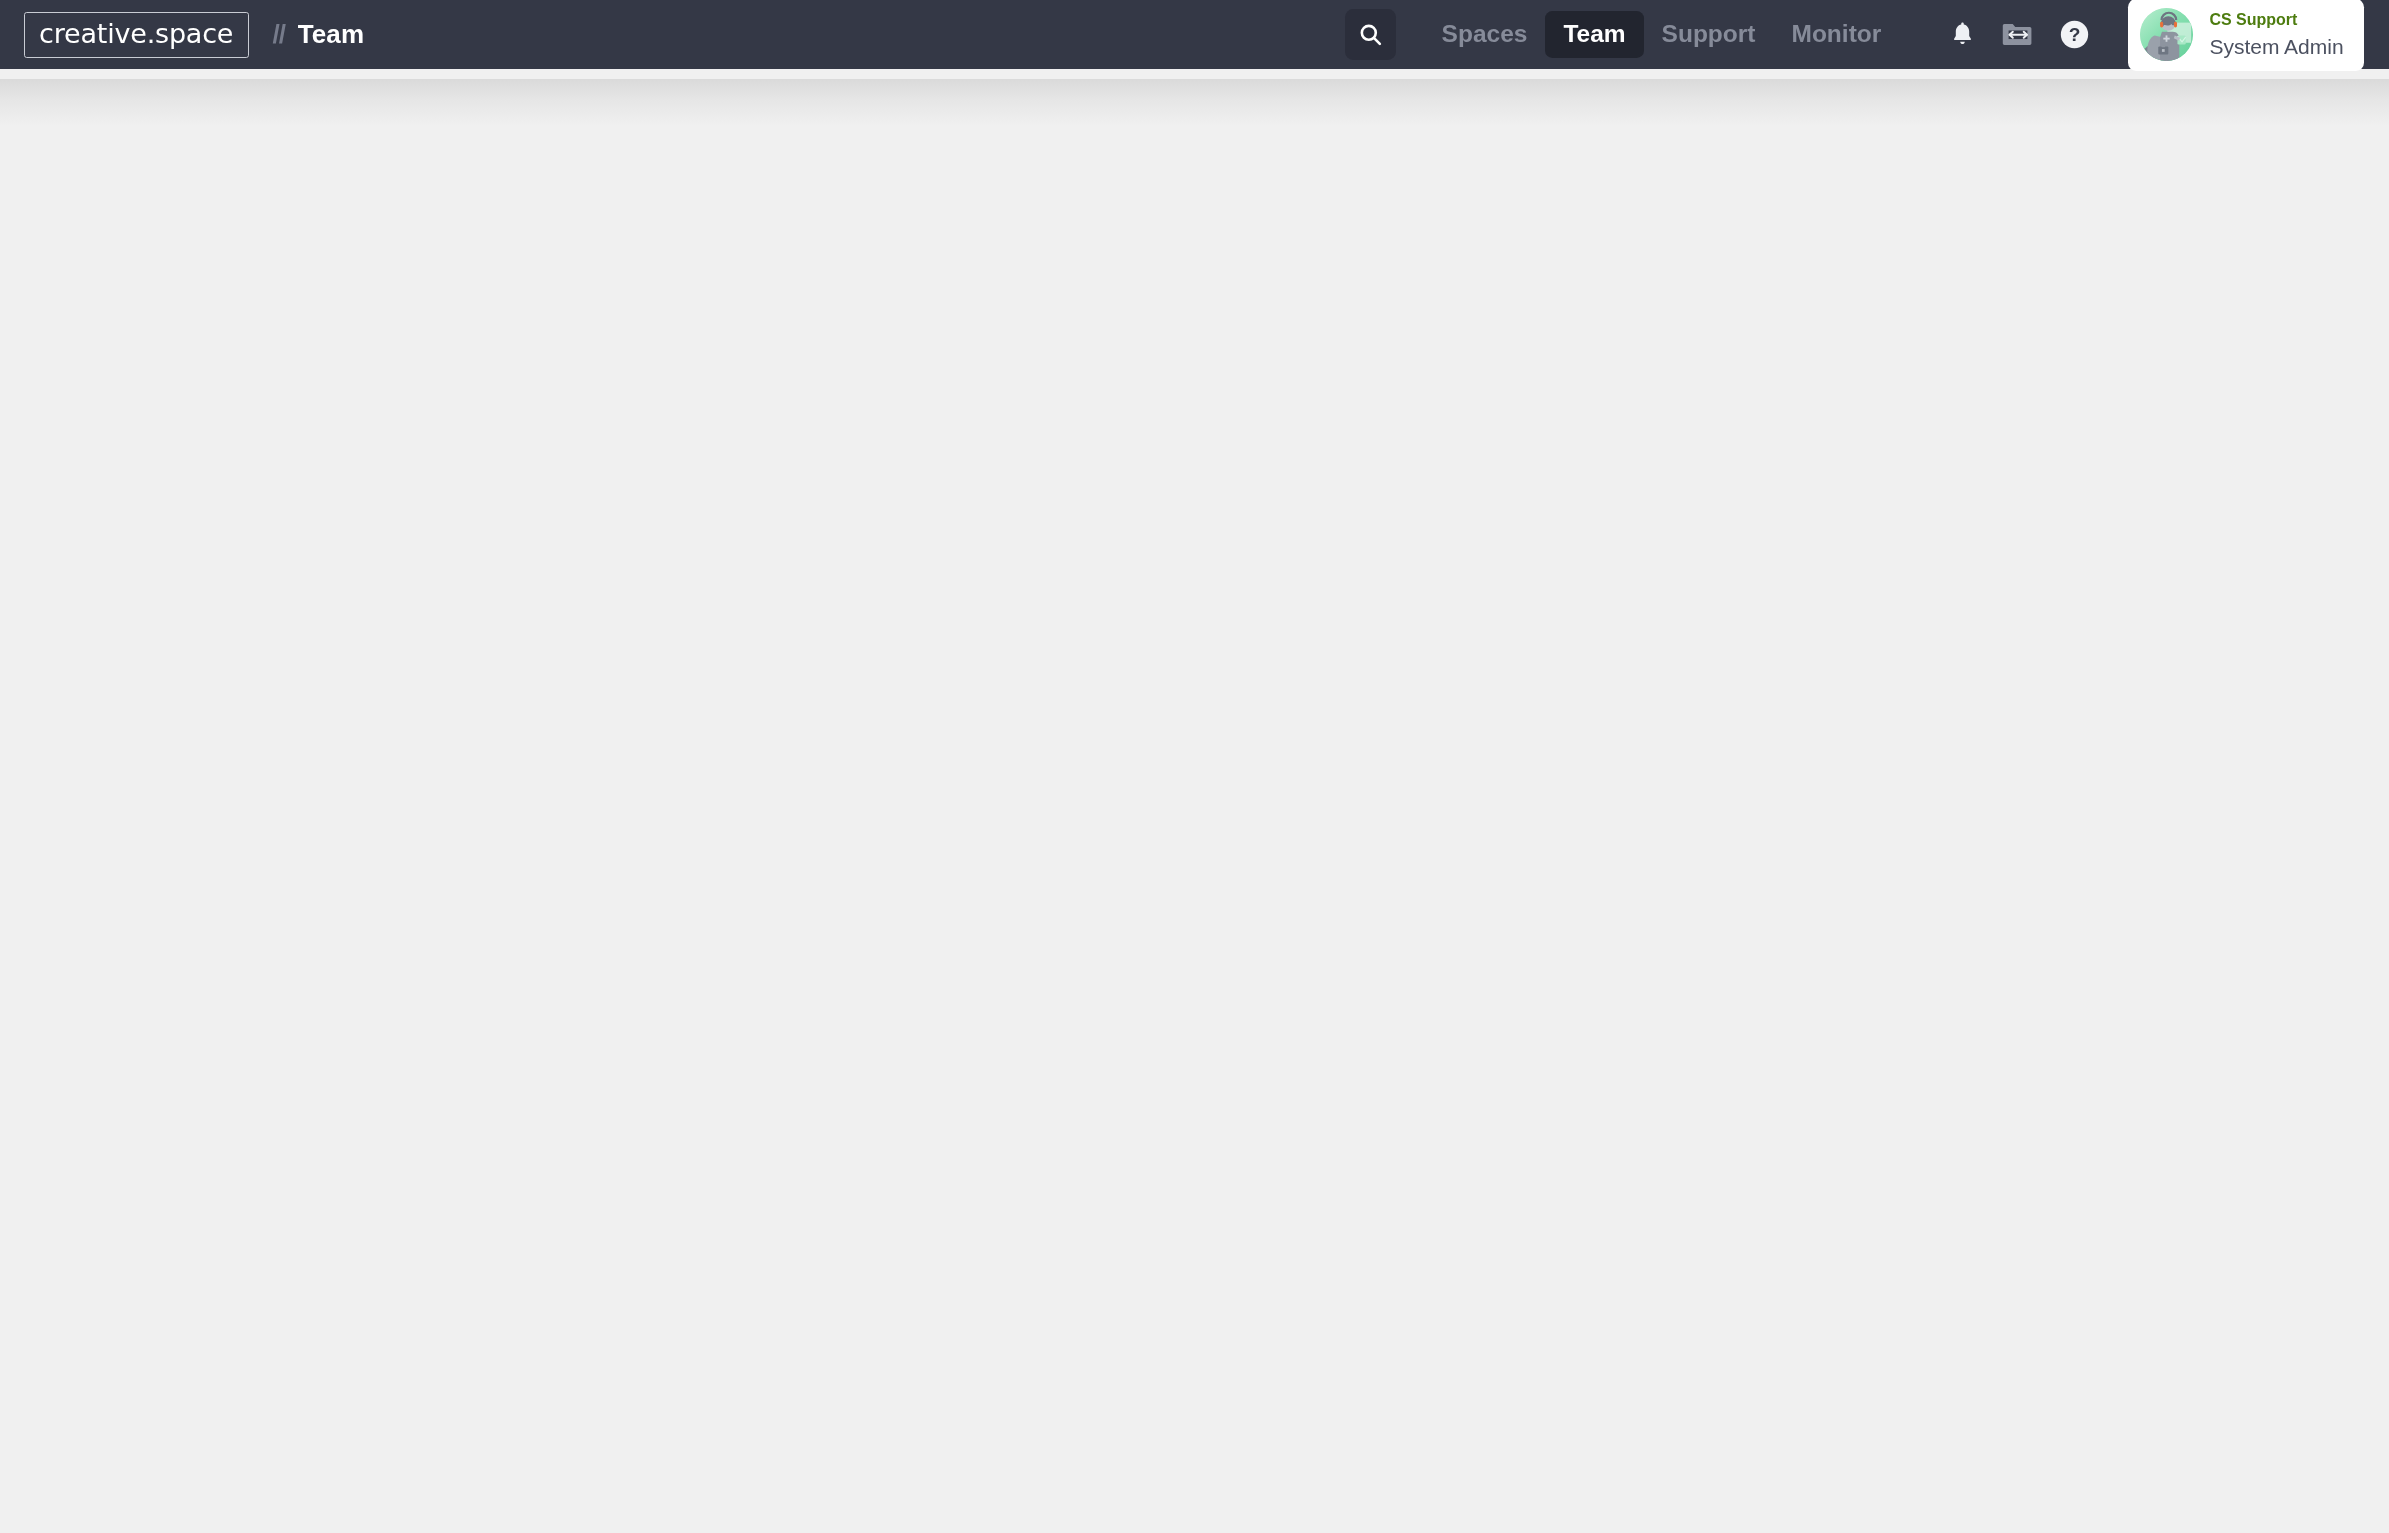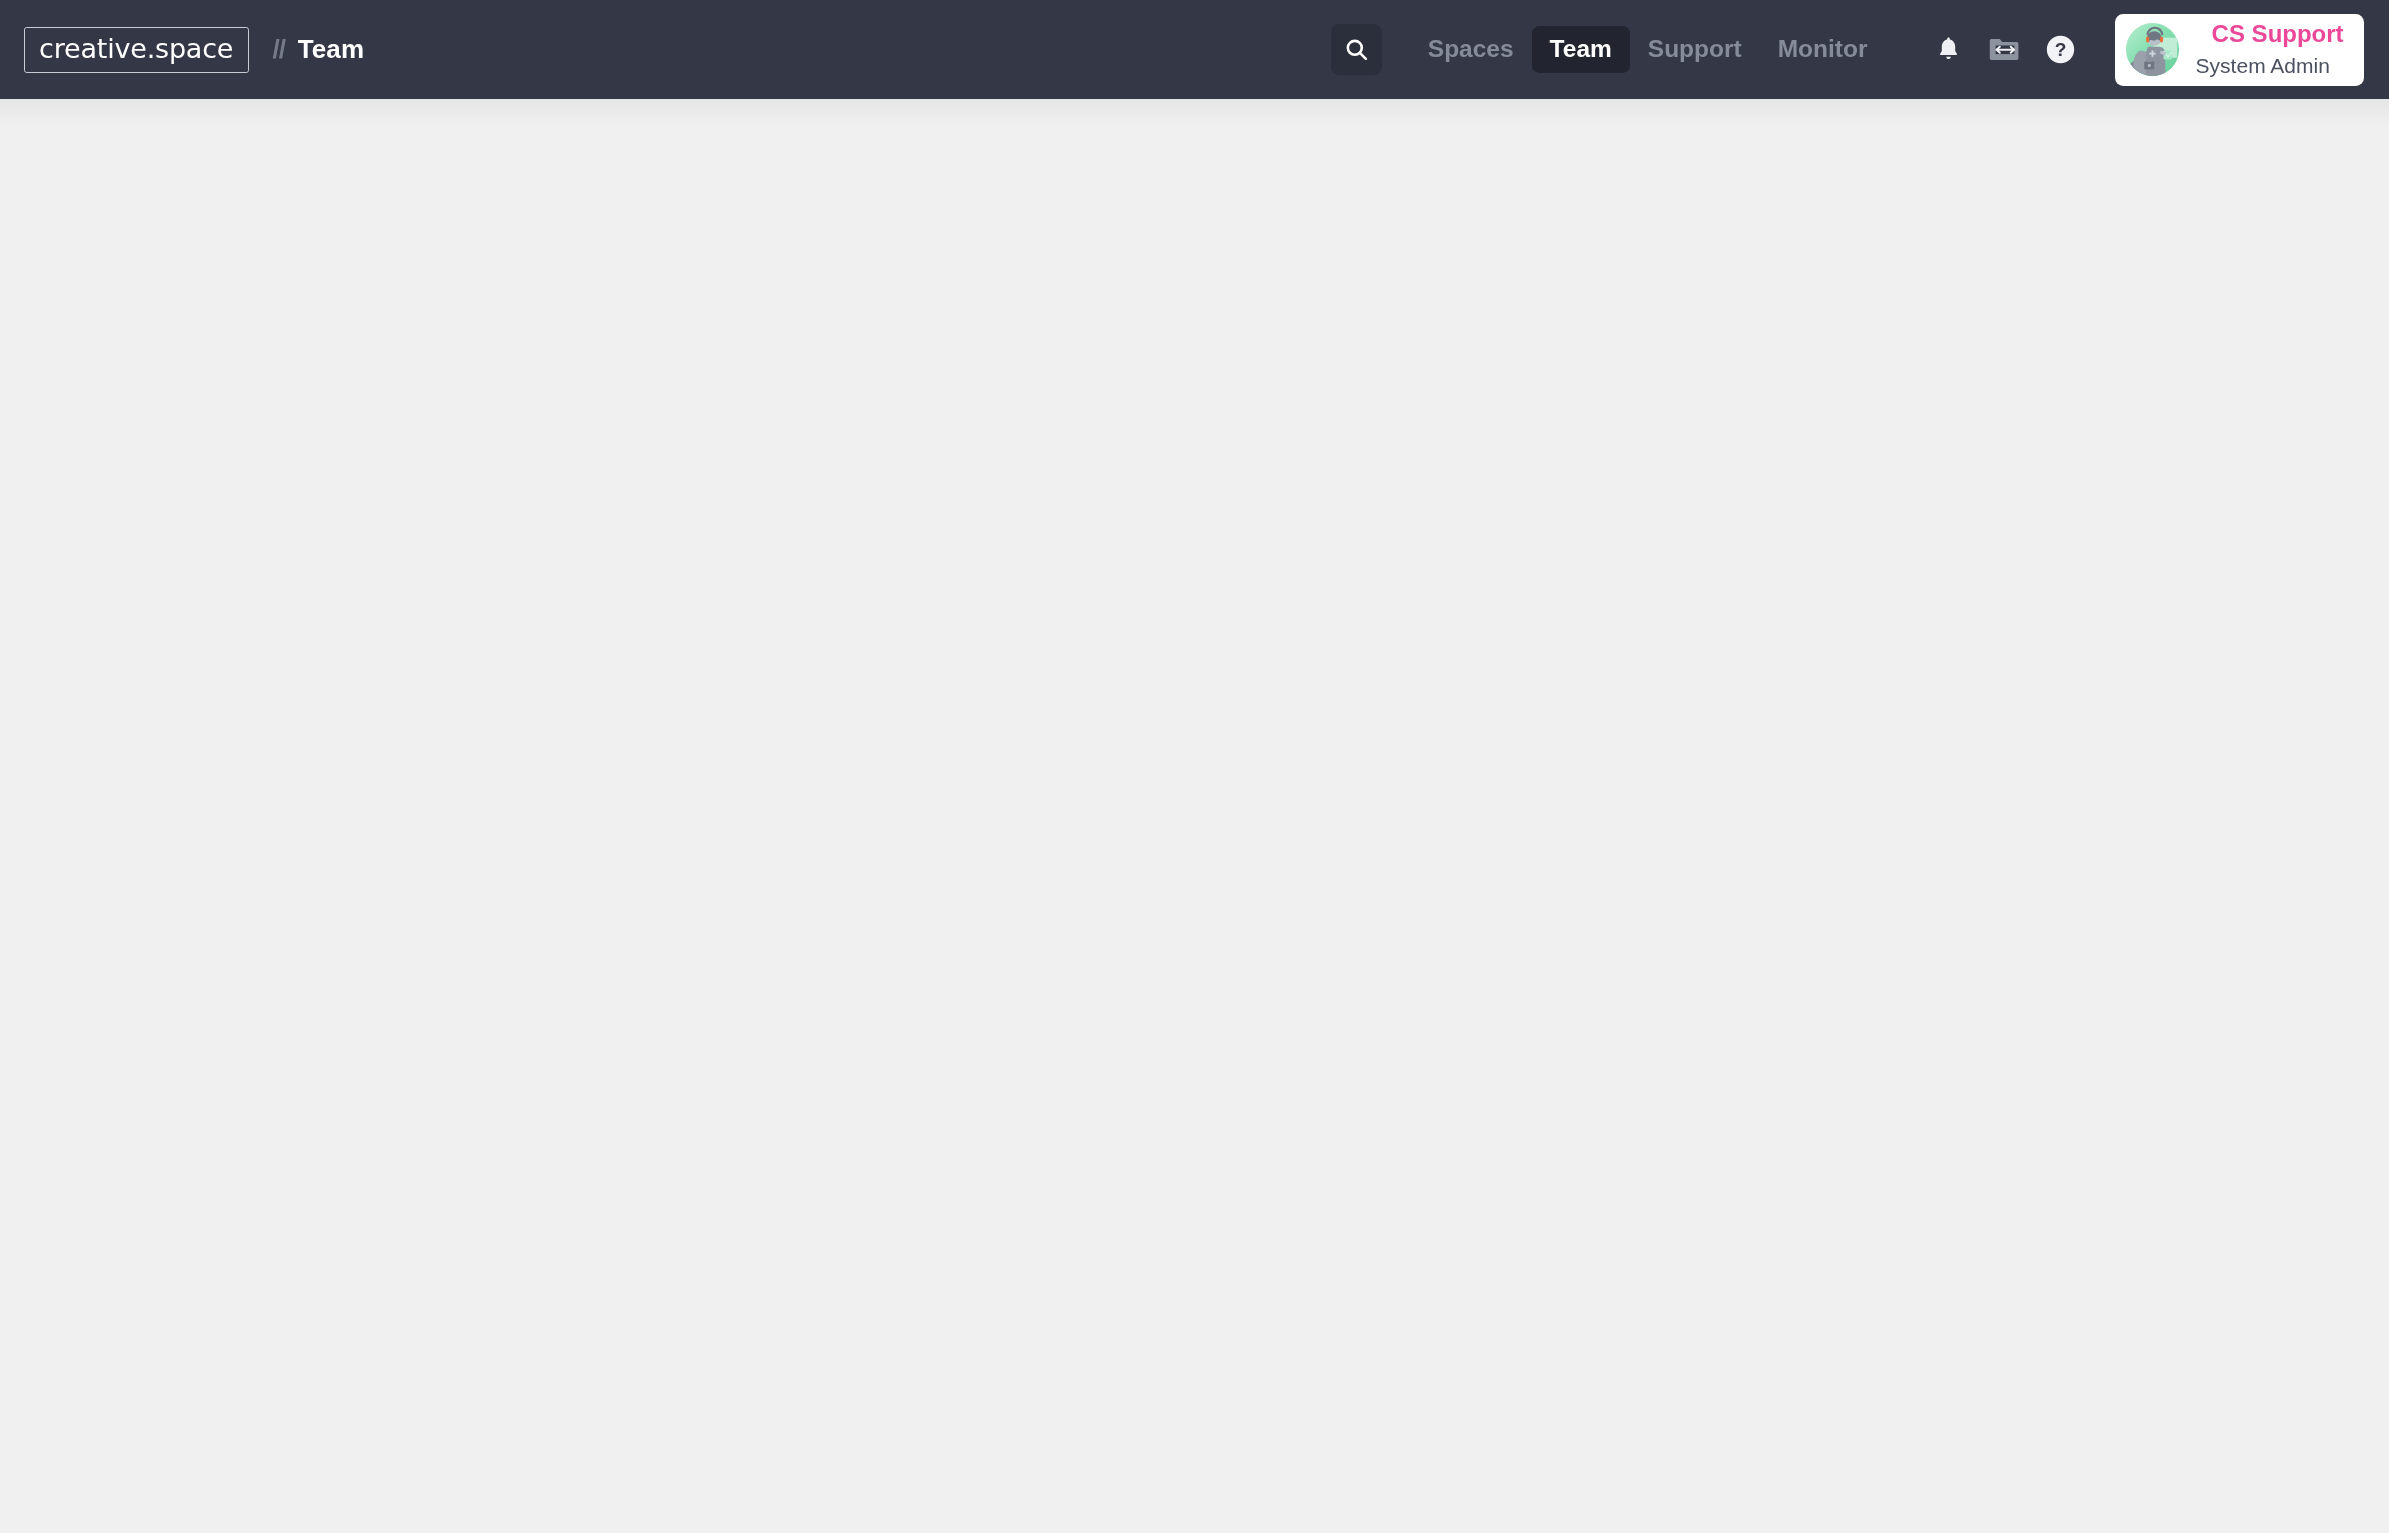--- a/index.html
+++ b/index.html
@@ -21,21 +21,21 @@
     height: 1534px;
     background: #f0f0f0;
   }
 
   
   .topbar {
     position: absolute;
     top: 0;
     left: 0;
     width: 2389px;
-    height: 99px;
+    height: 69px;
     background: #343846;
     display: flex;
     align-items: center;
     box-sizing: border-box;
     padding: 0 25.4px 0 23.6px;
     z-index: 5;
   }
 
   .brand-group {
     display: flex;
@@ -165,25 +165,24 @@
   }
   .avatar svg { display: block; width: 53px; height: 53px; }
 
   .user-meta {
     display: flex;
     flex-direction: column;
     justify-content: center;
     line-height: 1.12;
   }
   .user-name {
-    color: #ec4899;
-    font-size: 24px;
+    color: #4d7c0f;
+    font-size: 16px;
     font-weight: 700;
     white-space: nowrap;
-    margin-left: 16px;
   }
   .user-role {
     color: #4c5160;
     font-size: 21px;
     font-weight: 400;
     white-space: nowrap;
     margin-top: 6px;
   }
 
   

